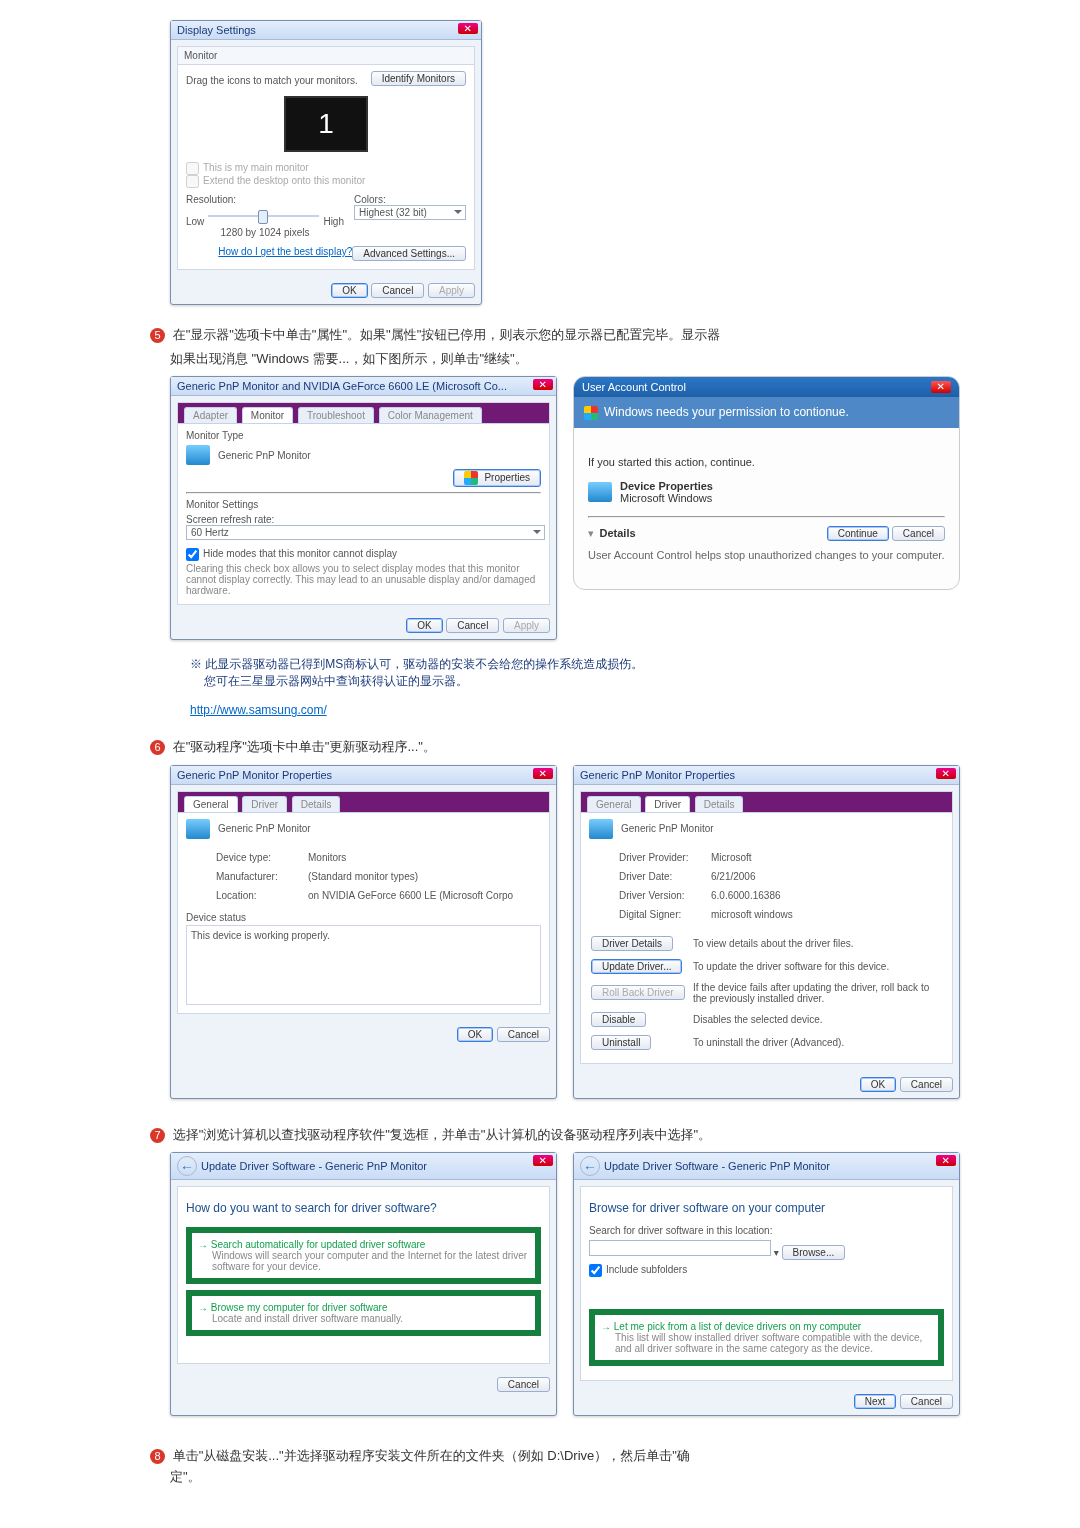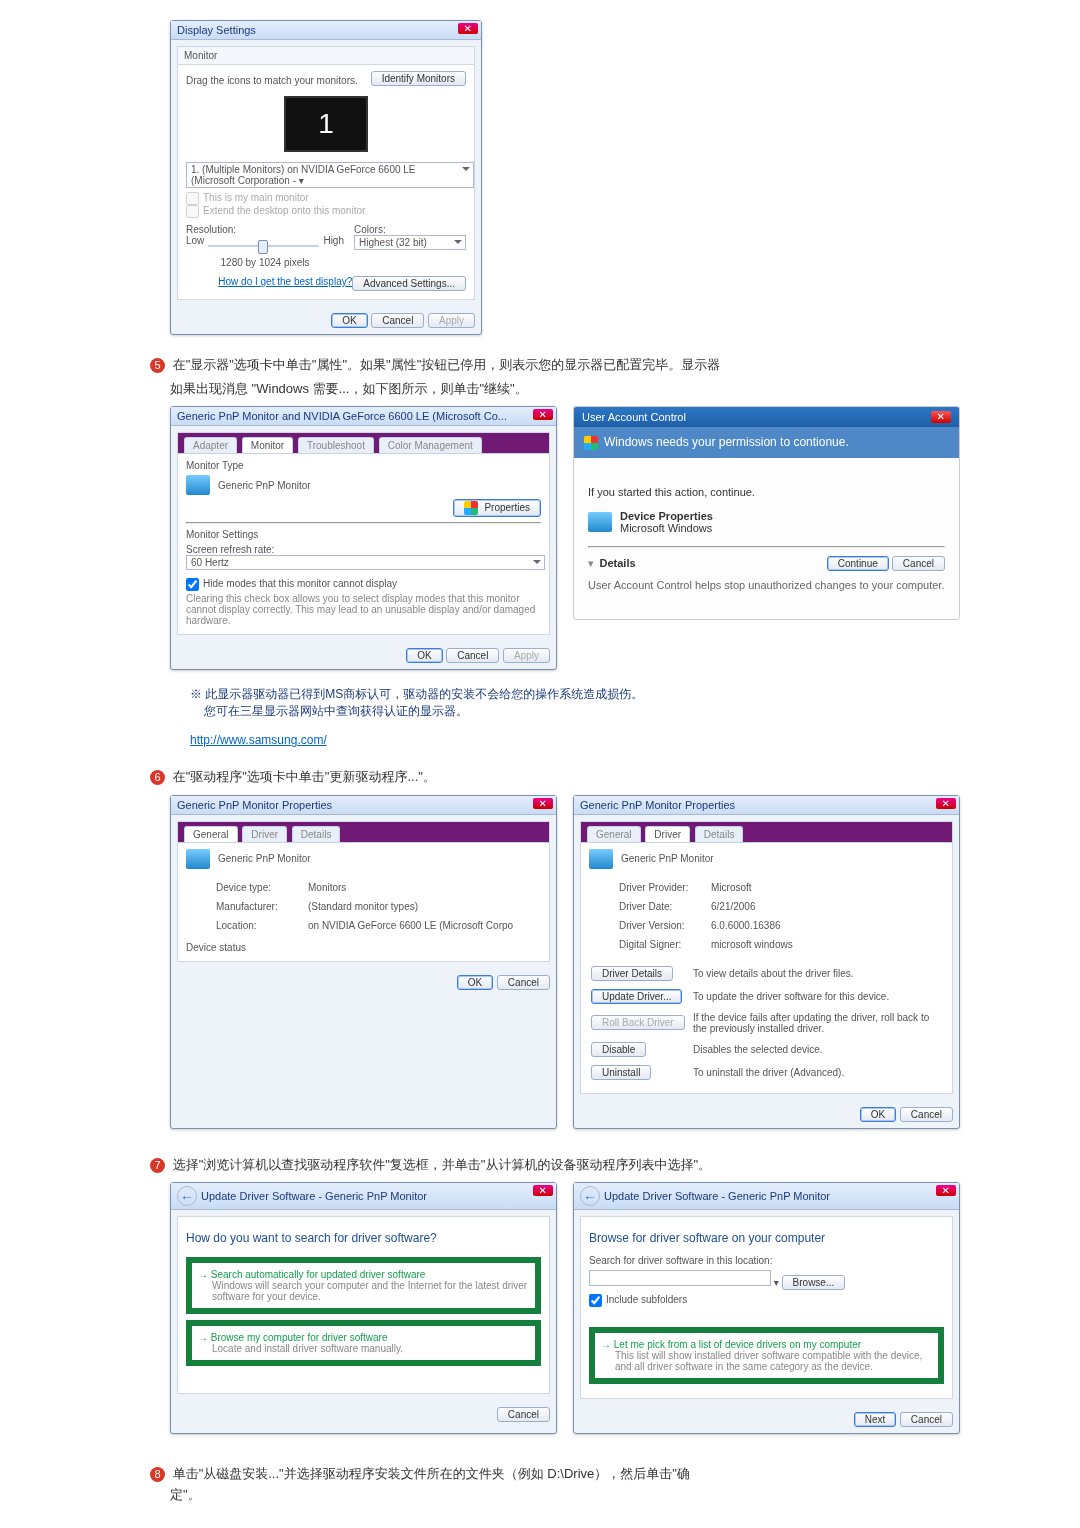--- a/index.html
+++ b/index.html
@@ -16,21 +16,21 @@
 .fieldset{border:6px solid #15803d;padding:6px;margin:6px 0}
 .slider{height:2px;background:#c4d2e8;position:relative;margin:10px 0}
 .slider .thumb{position:absolute;top:-5px;left:45%;width:8px;height:12px;background:#e4eefc;border:1px solid #7a90b0;border-radius:2px}
 .select{display:inline-block;border:1px solid #aab8d0;background:#fff;padding:1px 16px 1px 4px;font-size:10px;position:relative}
 .select:after{content:"";position:absolute;right:3px;top:4px;border:4px solid transparent;border-top-color:#667}
 .monitor-icon{width:80px;margin:10px auto;background:#111;color:#fff;text-align:center;font-size:28px;padding:10px 0;border:2px solid #333}
 .step-label{display:inline-block;background:#d9372a;color:#fff;border-radius:50%;width:15px;height:15px;font-size:11px;text-align:center;line-height:15px;margin-right:4px}
 .step-text{display:inline;line-height:1.8}
 .note{color:#1a3a7a;margin-left:40px;font-size:12px}
 .link{color:#0066cc;text-decoration:underline;margin-left:40px;font-size:12px}
-.uac-frame{border:1px solid #ccc;border-radius:3px;overflow:hidden;background:#fdfdfd}
+.uac-frame{border:1px solid #ccc;border-radius:12px;overflow:hidden;background:#fdfdfd}
 .uac-head{background:linear-gradient(#2a77c7,#1f5fa8);color:#fff;padding:4px 8px;font-size:11px;display:flex;justify-content:space-between}
 .uac-close{background:linear-gradient(#f55,#c00);border-radius:2px;padding:0 6px;font-size:10px}
 .shield{display:inline-block;width:14px;height:14px;background:conic-gradient(#e33 0 25%,#2b7 0 50%,#2af 0 75%,#fc0 0);border-radius:2px;vertical-align:middle;margin-right:6px}
 .row{display:flex;gap:16px}
 .row>div{flex:1}
 .small-icon{display:inline-block;width:24px;height:20px;background:linear-gradient(#7cf,#28c);border-radius:2px;margin-right:8px;vertical-align:middle}
 .dev-row td{padding:3px 0;font-size:10px}
 .footer-btns{text-align:right;padding:6px}
 .arrow{display:inline-block;border:1px solid #aab8d0;border-radius:50%;width:18px;height:18px;text-align:center;color:#2a77c7;font-size:14px;line-height:16px;margin-right:4px}
 input[type=checkbox]{vertical-align:middle;margin:0 4px 0 0}
@@ -44,27 +44,26 @@
 <div class="win-frame" style="width:310px;margin-left:20px;">
  <div class="win-title">Display Settings</div>
  <span class="win-close">✕</span>
  <div class="win-body">
   <div style="margin:-8px -8px 6px -8px;padding:3px 6px;border-bottom:1px solid #d0d7e5;background:#f4f7fc;font-size:10px">Monitor</div>
   <div style="display:flex;justify-content:space-between;align-items:flex-end">
    <span>Drag the icons to match your monitors.</span>
    <span class="btn">Identify Monitors</span>
   </div>
   <div class="monitor-icon">1</div>
-  <div class="select" style="width:95%">1. (Multiple Monitors) on NVIDIA GeForce 6600 LE (Microsoft Corporation - ▾</div>
   <div style="margin-top:4px;color:#aaa"><input type="checkbox" disabled="" style=""><span>This is my main monitor</span></div>
   <div style="color:#aaa"><input type="checkbox" disabled="" style=""><span>Extend the desktop onto this monitor</span></div>
   <div style="display:flex;gap:10px;margin-top:6px">
    <div style="flex:1">
     <div>Resolution:</div>
-    <div style="display:flex;align-items:flex-start;gap:4px">
+    <div style="display:flex;align-items:flex-end;gap:4px">
      <span>Low</span>
      <div class="slider" style="flex:1">
                 <div class="thumb"></div>
               </div>
      <span>High</span>
     </div>
     <div style="text-align:center">1280 by 1024 pixels</div>
    </div>
    <div>
     <div>Colors:</div>
@@ -177,20 +176,21 @@
                 <td>Manufacturer:</td>
                 <td>(Standard monitor types)</td>
               </tr>
               <tr>
                 <td>Location:</td>
                 <td>on NVIDIA GeForce 6600 LE (Microsoft Corpo</td>
               </tr>
             </tbody>
           </table>
    <div style="margin-top:6px">Device status</div>
+   <div style="border:1px solid #ccd6e8;height:70px;padding:4px;margin-top:2px">This device is working properly.</div>
   </div>
   <div class="footer-btns"><span class="btn default">OK</span> <span class="btn">Cancel</span></div>
  </div>
 
  <div class="win-frame" style="flex:1">
   <div class="win-title">Generic PnP Monitor Properties</div>
         <span class="win-close">✕</span>
   <div class="win-body">
    <div class="tabs">
     <span class="tab inact">General</span>
@@ -274,21 +274,21 @@
  </div>
 
  <div class="win-frame" style="flex:1">
   <div class="win-title"><span class="arrow">←</span><span>Update Driver Software - Generic PnP Monitor</span></div>
         <span class="win-close">✕</span>
   <div class="win-body" style="min-height:160px">
    <div style="font-size:12px;color:#205090;margin:6px 0 10px 0">Browse for driver software on your computer</div>
    <div>Search for driver software in this location:</div>
    <div style="margin:4px 0"><span class="browse-input"></span> ▾ <span class="btn">Browse...</span></div>
    <div><input type="checkbox" checked="" style=""><span>Include subfolders</span></div>
-   <div class="fieldset" style="margin-top:20px">
+   <div class="fieldset" style="margin-top:32px">
     <div style="color:#16a050"><b>→ </b><span>Let me pick from a list of device drivers on my computer</span></div>
     <div style="color:#888;margin-left:14px">This list will show installed driver software compatible with the device, and all driver software in the same category as the device.</div>
    </div>
   </div>
   <div class="footer-btns"><span class="btn default">Next</span> <span class="btn">Cancel</span></div>
  </div>
 </div>
 
 <div style="margin:28px 0 0 0">
  <span class="step-label">8</span>

